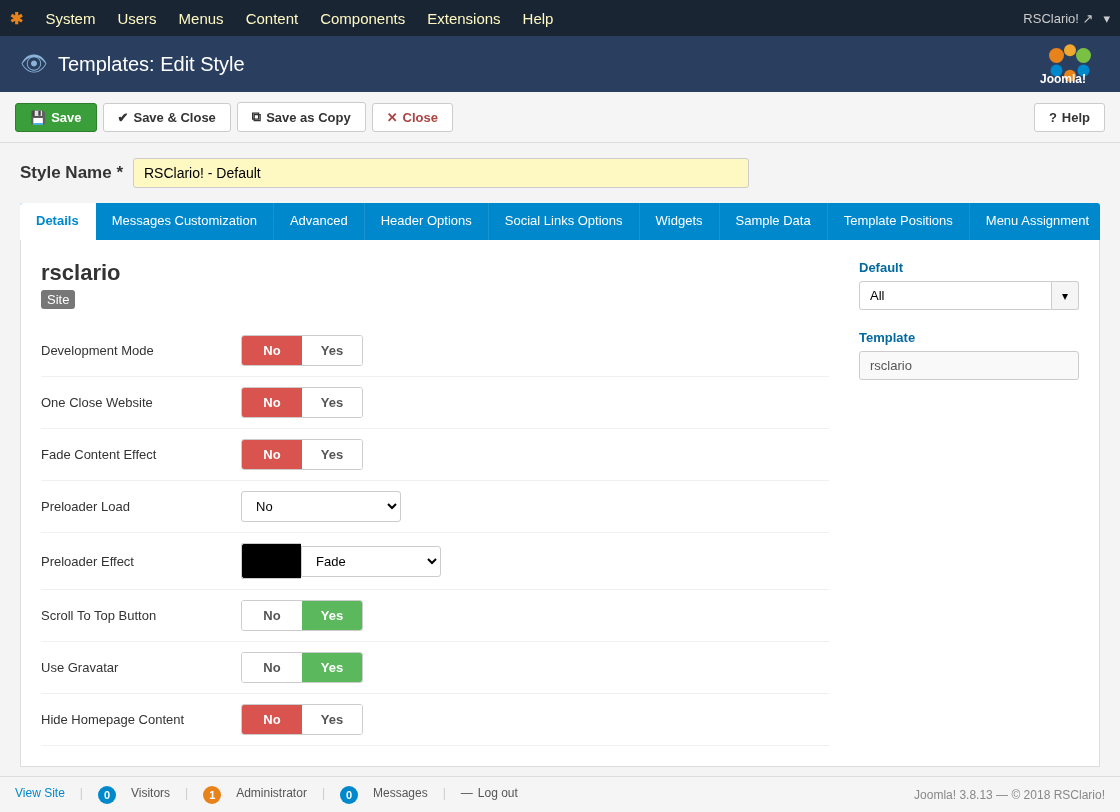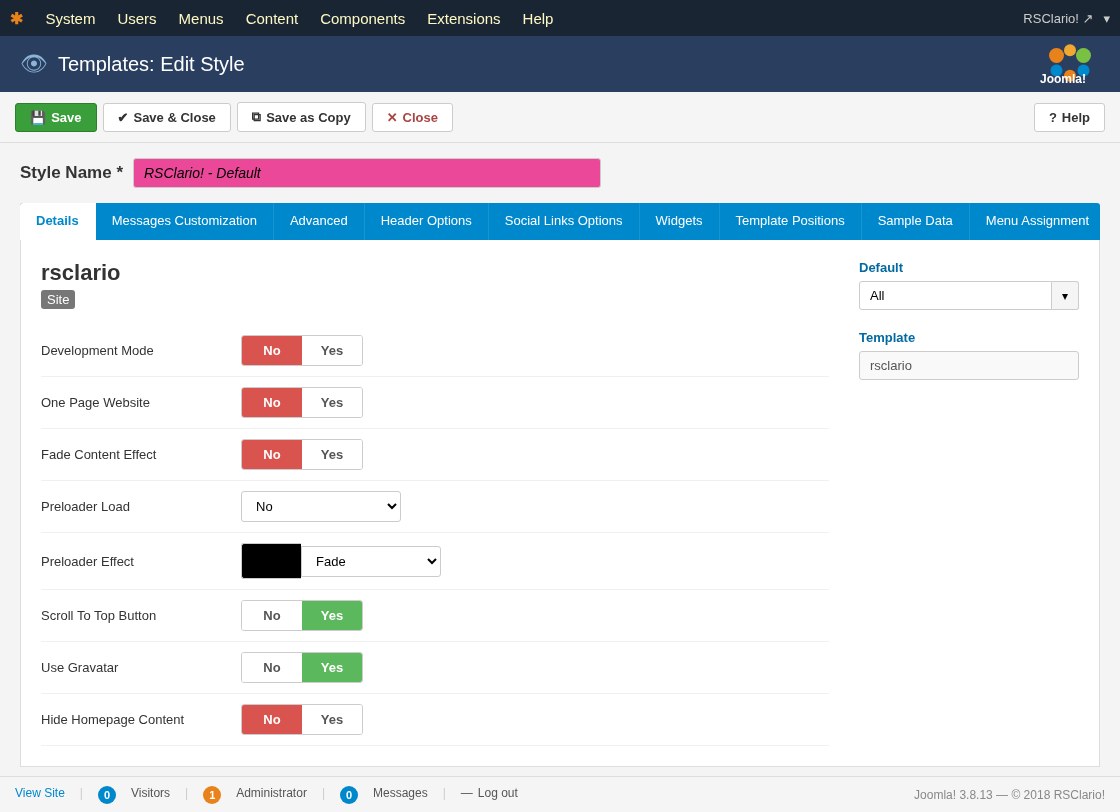--- a/index.html
+++ b/index.html
@@ -74,27 +74,26 @@
 
     
     .style-name-row {
       display: flex;
       align-items: center;
       gap: 10px;
       margin-bottom: 15px;
     }
     .style-name-row label { font-size: 17px; font-weight: 600; }
     .style-name-row input {
-      width: 468px;
+      width: 616px;
       padding: 6px 10px;
       border: 1px solid #ccc;
       border-radius: 3px;
       font-size: 14px;
-      background: #ec4899;
-      font-style: italic;
+      background: #fef9c3;
     }
 
     
     .tab-bar {
       display: flex;
       background: #0088cc;
       border-radius: 3px 3px 0 0;
       overflow: hidden;
       margin-bottom: 0;
     }
@@ -325,22 +324,22 @@
     <input type="text" class="form-control" value="RSClario! - Default" style="">
   </div>
 
   <div class="tab-bar">
     <div class="tab-item active">Details</div>
     <div class="tab-item">Messages Customization</div>
     <div class="tab-item">Advanced</div>
     <div class="tab-item">Header Options</div>
     <div class="tab-item">Social Links Options</div>
     <div class="tab-item">Widgets</div>
+    <div class="tab-item">Sample Data</div>
     <div class="tab-item">Template Positions</div>
-    <div class="tab-item">Sample Data</div>
     <div class="tab-item">Menu Assignment</div>
   </div>
 
   <div class="main-panel">
 
     <div class="main-left">
       <div class="template-name">rsclario</div>
       <span class="site-badge">Site</span>
 
       
@@ -349,21 +348,21 @@
         <div class="controls">
           <div class="toggle-group">
             <button class="toggle-btn no-active">No</button>
             <button class="toggle-btn yes-inactive">Yes</button>
           </div>
         </div>
       </div>
 
       
       <div class="form-row">
-        <label>One Page Website</label>
+        <label>One Close Website</label>
         <div class="controls">
           <div class="toggle-group">
             <button class="toggle-btn no-active">No</button>
             <button class="toggle-btn yes-inactive">Yes</button>
           </div>
         </div>
       </div>
 
       
       <div class="form-row">

